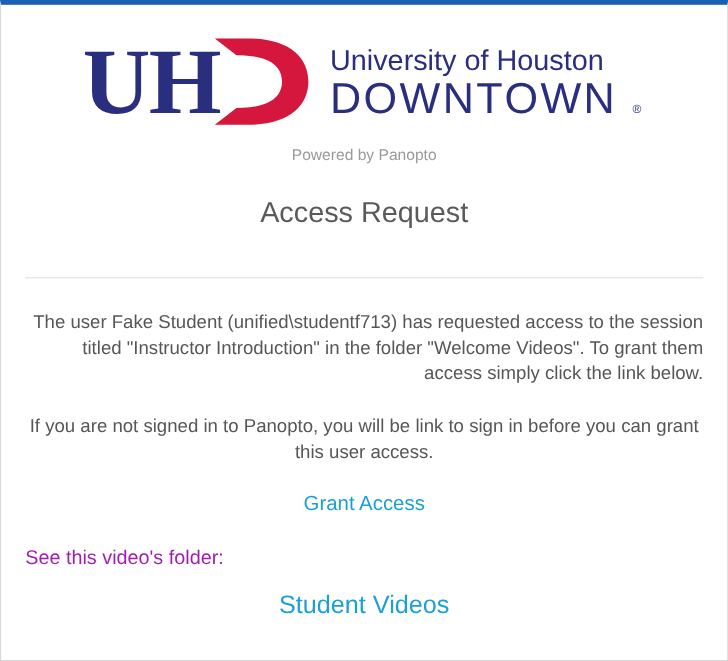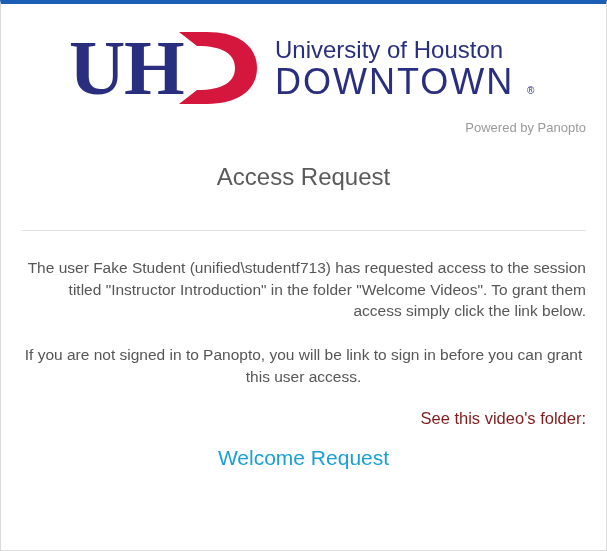--- a/index.html
+++ b/index.html
@@ -18,21 +18,21 @@
     padding: 18px 20px 22px 20px;
   }
   .logo-wrap {
     text-align: center;
     margin-top: 6px;
   }
   .logo {
     display: inline-block;
   }
   .powered {
-    text-align: right;
+    text-align: center;
     color: #9a9a9a;
     font-size: 13px;
     margin-top: 6px;
   }
   .title {
     text-align: center;
     color: #5a5a5a;
     font-size: 24px;
     font-weight: 400;
     margin-top: 28px;
@@ -58,22 +58,22 @@
     font-size: 17px;
     cursor: pointer;
     text-decoration: none;
   }
   .action-row {
     text-align: center;
     margin-top: 6px;
     margin-bottom: 26px;
   }
   .folder-label {
-    text-align: right;
-    color: #7f1d1d;
+    text-align: left;
+    color: #a21caf;
     font-size: 16.5px;
     margin-bottom: 18px;
   }
   .folder-row {
     text-align: center;
   }
   .folder-link {
     color: #1a9fd6;
     font-size: 21px;
     cursor: pointer;
@@ -105,20 +105,23 @@
   </div>
 
   <div class="title">Access Request</div>
 
   <hr class="sep">
 
   <div class="body-text">The user Fake Student (unified\studentf713) has requested access to the session titled "Instructor Introduction" in the folder "Welcome Videos". To grant them access simply click the link below.</div>
 
   <div class="body-text center">If you are not signed in to Panopto, you will be link to sign in before you can grant this user access.</div>
 
+  <div class="action-row">
+    <a class="link">Grant Access</a>
+  </div>
 
   <div class="folder-label">See this video's folder:</div>
 
   <div class="folder-row">
-    <a class="folder-link">Welcome Request</a>
+    <a class="folder-link">Student Videos</a>
   </div>
 
 </div>
 
 </body></html>

